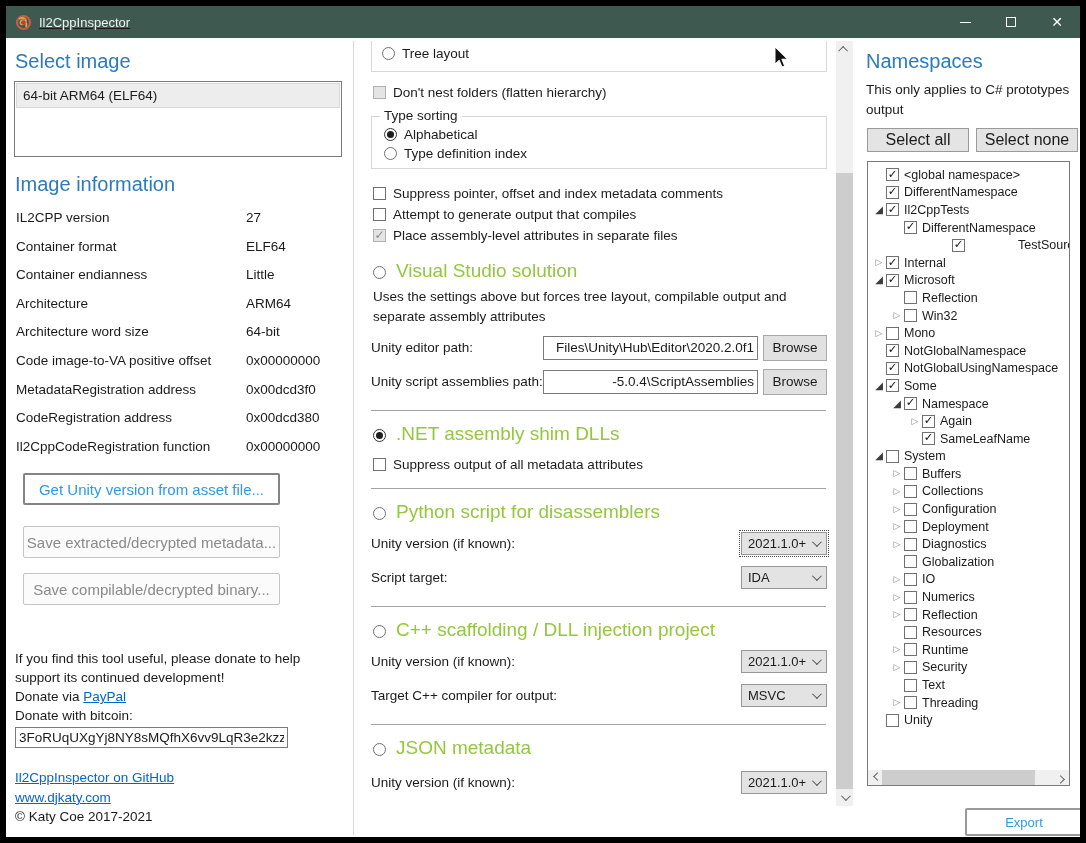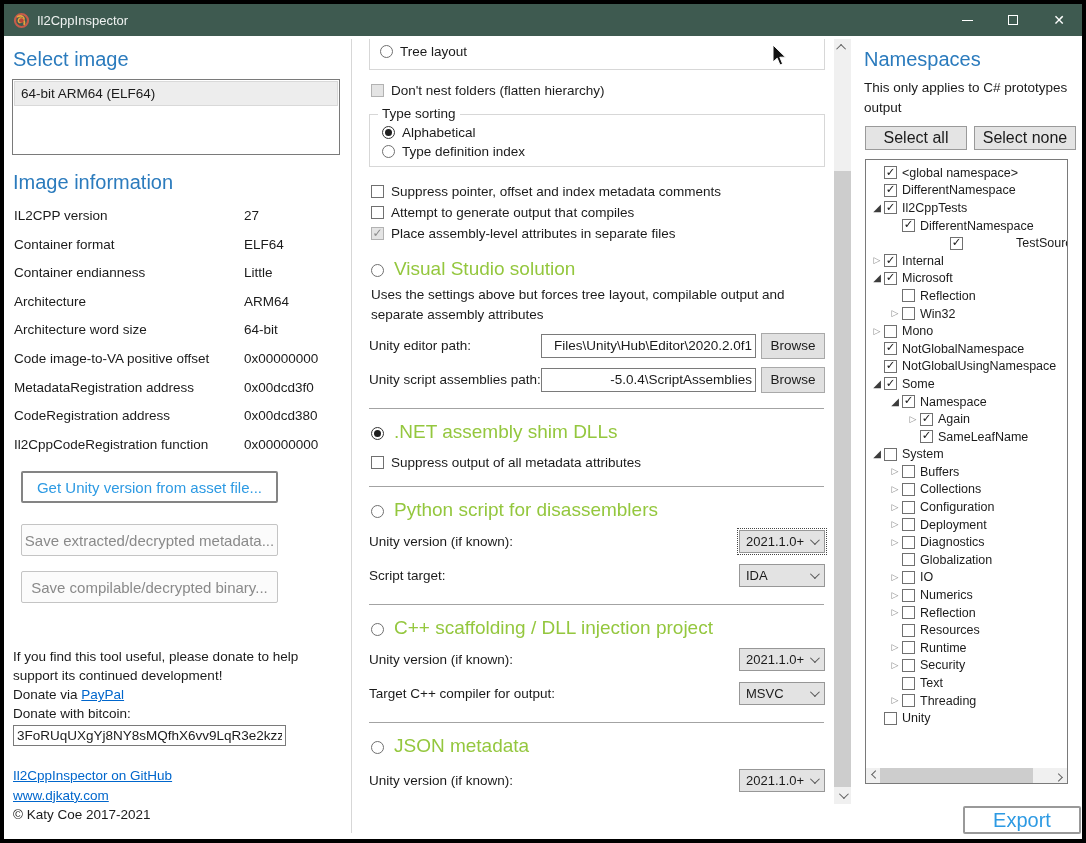--- a/index.html
+++ b/index.html
@@ -1,21 +1,21 @@
 <!DOCTYPE html>
 <html style="--titlebar: #3e5a50; --accent-blue: #2b7bbd; --green: #94c73e; --link: #0066cc; --btn-blue: #2d9ae3; --disabled: #8a8a8a;"><head>
 <meta charset="utf-8">
 <style>
   :root{
     --titlebar:#3e5a50; --accent-blue:#2b7bbd; --green:#94c73e; --link:#0066cc;
     --btn-blue:#2d9ae3; --text:#1b1b1b; --disabled:#8a8a8a;
   }
   *{box-sizing:border-box; margin:0; padding:0;}
   body{font-family:"Liberation Sans","DejaVu Sans",sans-serif; color:var(--text); background:#666;}
-  .window{width:1086px; height:843px; position:relative; background:#fff; border:4px solid #000000; overflow:hidden;}
+  .window{width:1086px; height:843px; position:relative; background:#fff; border:6px solid #000000; overflow:hidden;text-decoration:underline;}
   
   .titlebar{height:32px; background:var(--titlebar); display:flex; align-items:center; position:relative;}
   .app-icon{width:17px; height:17px; margin:0 7px 0 9px;}
   .title-text{color:#eff2f1; font-size:13px;}
   .win-controls{position:absolute; right:0; top:0; height:32px; display:flex;}
   .win-btn{width:46px; height:32px; display:flex; align-items:center; justify-content:center; color:#fff; font-size:13px;}
   .glyph-min{display:block; width:11px; height:1px; background:#fff;}
   .glyph-max{display:block; width:10px; height:10px; border:1px solid #fff;}
   .glyph-close{font-size:14px; line-height:1;}
   
@@ -84,21 +84,21 @@
   .tree-row{display:flex; align-items:center; height:17.6px; font-size:12.5px; white-space:nowrap;}
   .tree-row .cb{width:13px; height:13px; min-width:13px; margin-right:5px; font-size:11.5px;}
   .exp{width:14px; min-width:14px; display:inline-block; text-align:center; line-height:1;}
   .exp-expanded{font-size:10px; color:#3c3c3c;}
   .exp-collapsed{font-size:9px; color:#8a8a8a;}
   .hscroll{position:absolute; bottom:0; left:0; right:0; height:15px; background:#f0f0f0;}
   .hs-arrow{position:absolute; top:0; width:15px; height:15px; display:flex; align-items:center; justify-content:center;}
   .hs-chev-left{width:6px; height:6px; border-left:1.5px solid #5f5f5f; border-top:1.5px solid #5f5f5f; transform:rotate(-45deg) translateX(2px);}
   .hs-chev-right{width:6px; height:6px; border-left:1.5px solid #5f5f5f; border-top:1.5px solid #5f5f5f; transform:rotate(135deg) translateX(2px);}
   .hs-thumb{position:absolute; left:14px; top:0; width:153px; height:15px; background:#cdcdcd;}
-  .btn-export{position:absolute; left:959px; top:770px; width:118px; height:28px; border:2px solid #999; border-radius:2px; background:#fff; color:var(--btn-blue); font-size:20px; display:flex; align-items:center; justify-content:center;}
+  .btn-export{position:absolute; left:959px; top:770px; width:118px; height:28px; border:2px solid #999; border-radius:2px; background:#fff; color:var(--btn-blue); font-size:13px; display:flex; align-items:center; justify-content:center;}
   .cursor{position:absolute; left:767px; top:8px; z-index:50;}
 </style>
 </head>
 <body>
 
 <div class="window">
 
   <div class="titlebar">
     <svg class="app-icon" viewBox="0 0 17 17">
       <circle cx="8.5" cy="8.5" r="6.5" fill="none" stroke="#c75b4a" stroke-width="2.2"></circle>

